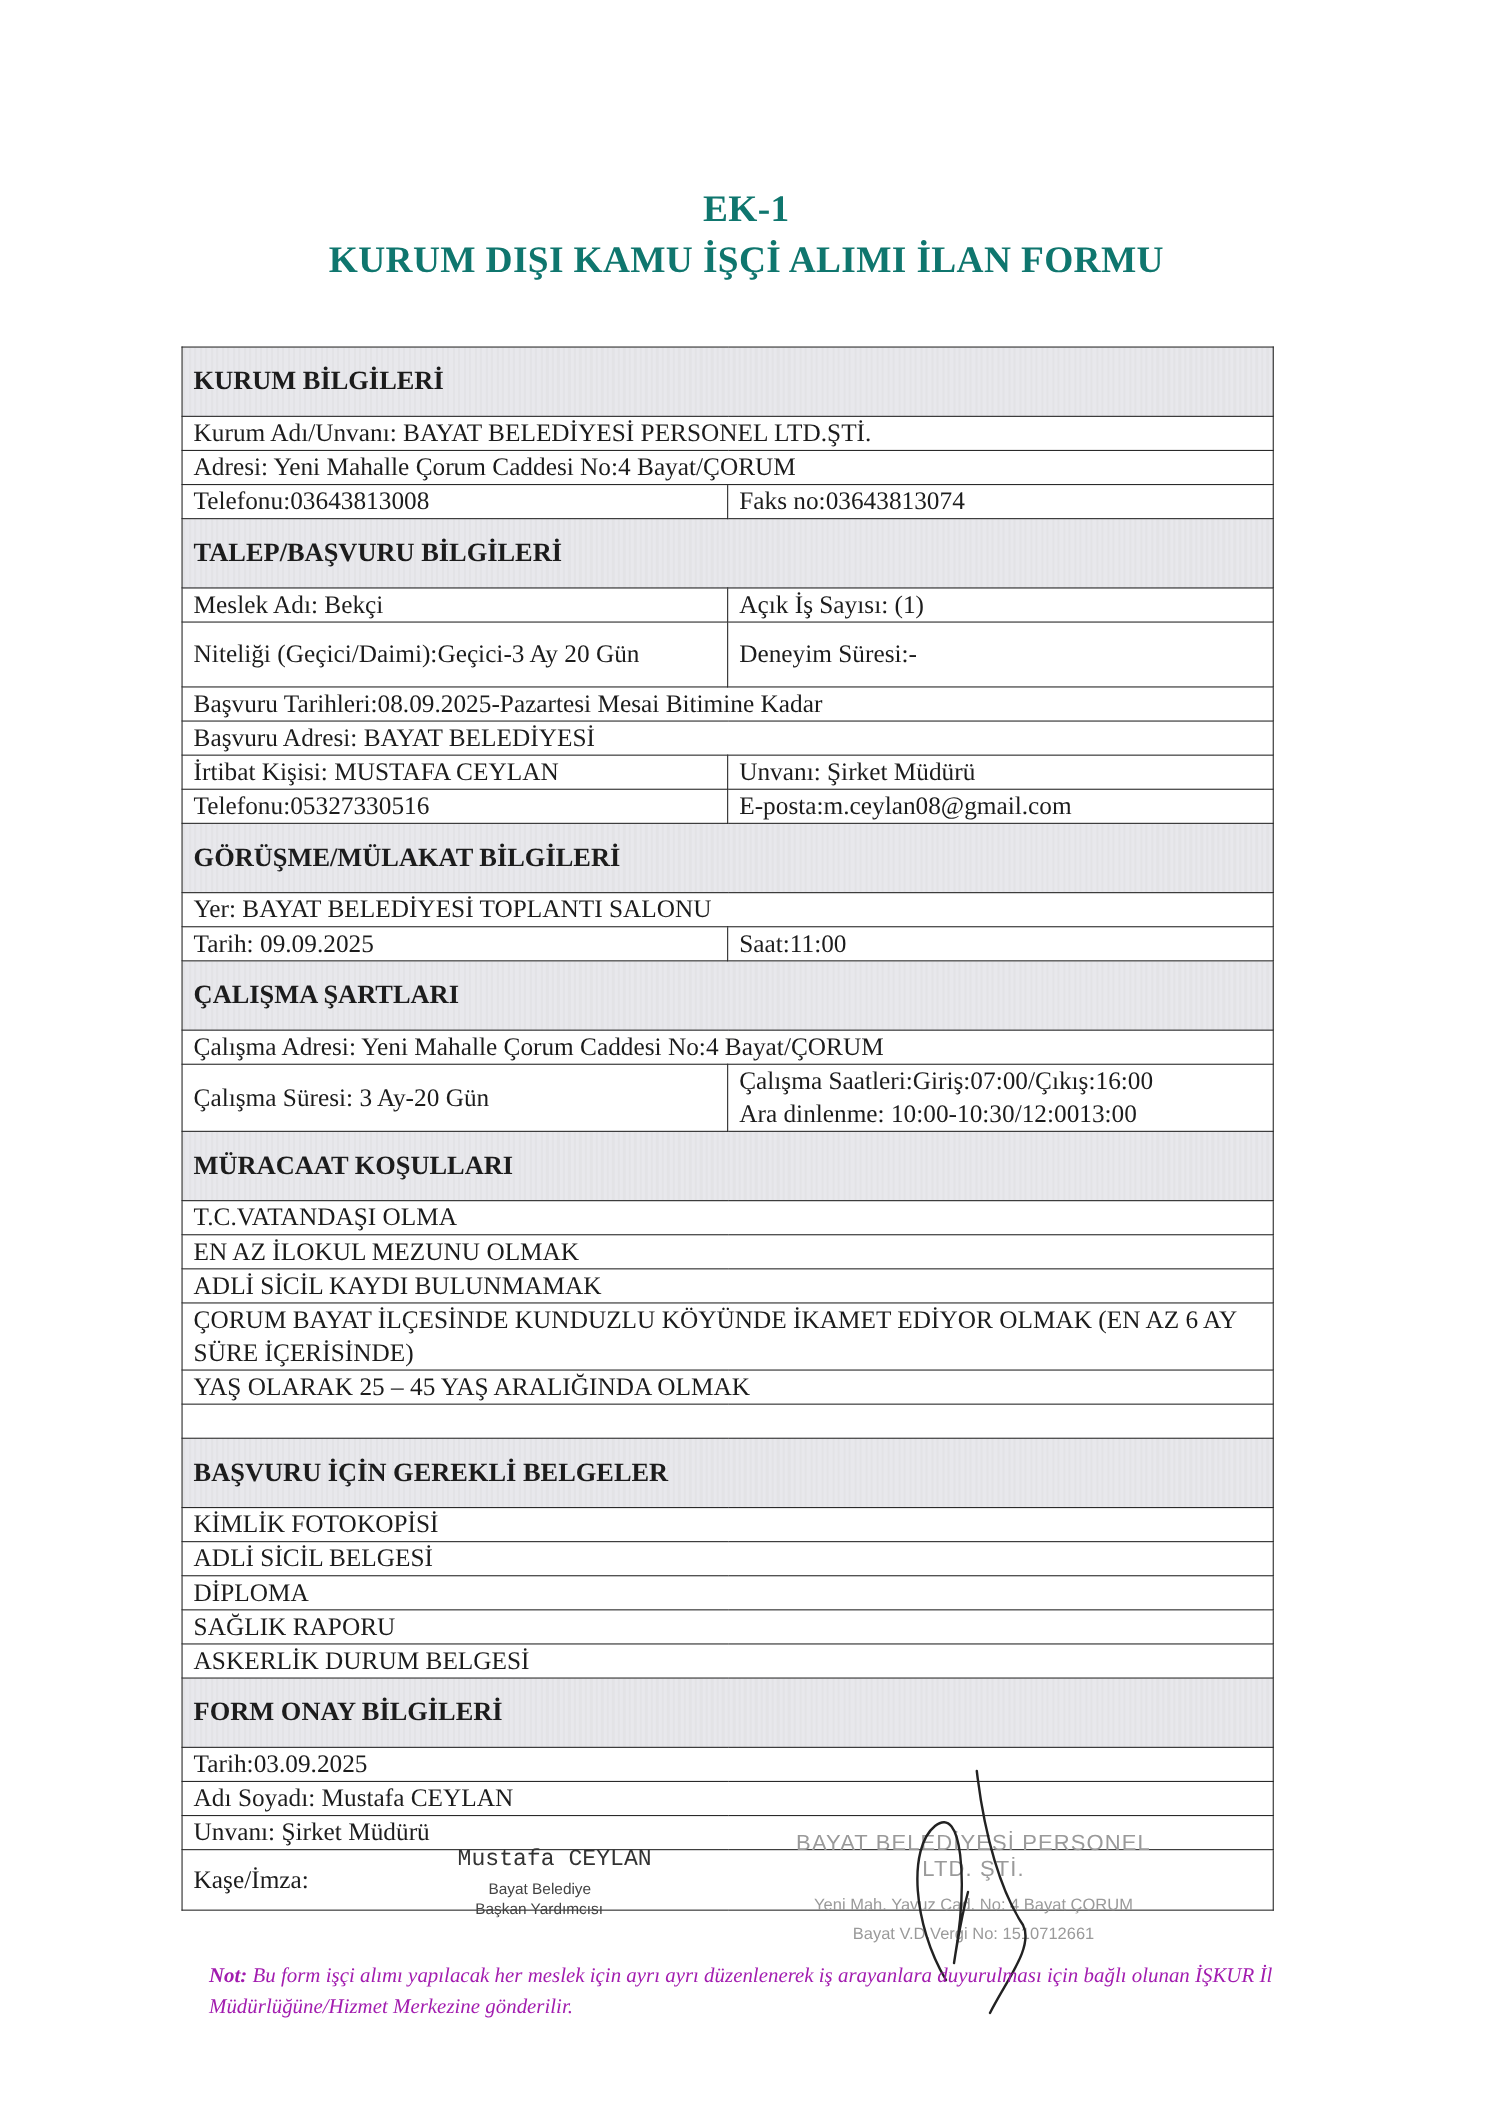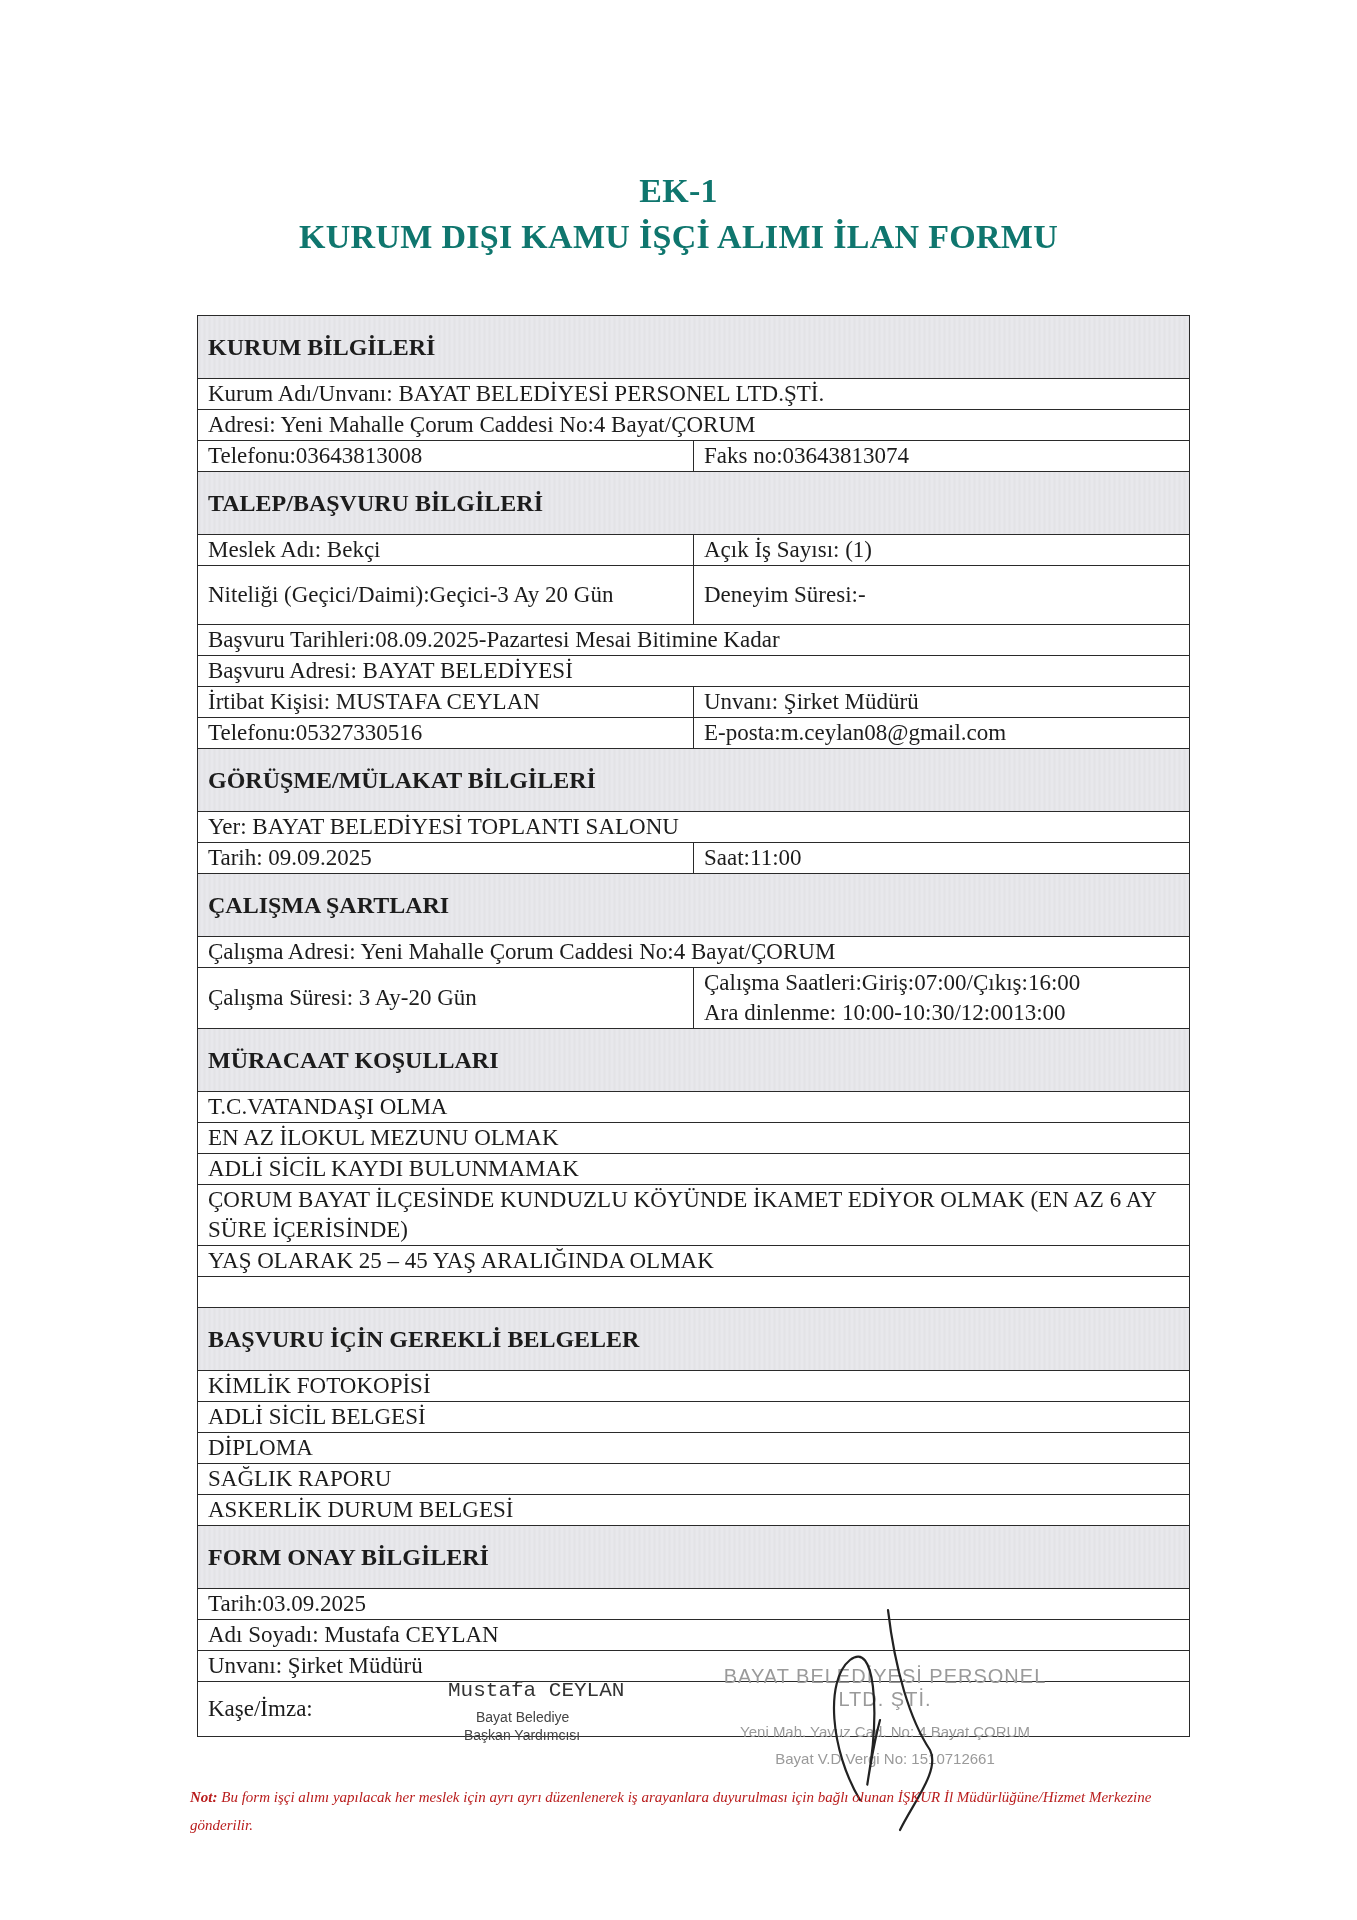--- a/index.html
+++ b/index.html
@@ -1,41 +1,41 @@
 <!DOCTYPE html>
 <html><head>
 <meta charset="utf-8">
 <style>
   html, body { margin: 0; padding: 0; background: #ffffff; }
   body { width: 1357px; height: 1920px; position: relative; overflow: hidden;
          font-family: "Liberation Serif", "DejaVu Serif", serif; color: #1a1a1a; }
   .title-block { position: absolute; left: 0; top: 168px; width: 1357px; text-align: center; }
   .title-line { font-size: 34px; line-height: 46px; font-weight: bold; letter-spacing: 0.3px; color: #0f766e; }
-  .form-table { position: absolute; left: 197px; top: 315px; width: 993px;
+  .form-table { position: absolute; left: 165px; top: 315px; width: 993px;
                 border-collapse: collapse; table-layout: fixed; border-radius: 13px; }
   .form-table td { border: 1.6px solid #2a2a2a; padding: 0 10px; font-size: 23px;
                    line-height: 30px; vertical-align: middle; color: #1c1c1c; }
   .form-table td.col-left { width: 473px; }
   .section-header td { background: #e8e8ec; font-weight: bold; font-size: 24px; height: 62px;
                        background-image: repeating-linear-gradient(90deg, rgba(0,0,0,0.025) 0 2px, transparent 2px 5px); }
   .row-std td { height: 29px; }
   .row-tall td { height: 58px; }
   .row-empty td { height: 30px; }
   .sig-row td { height: 54px; position: relative; }
   .stamp-name { position: absolute; left: 250px; top: -6px; font-family: Liberation Mono, monospace;
                 font-size: 21px; color: #333; }
   .stamp-sub { position: absolute; font-family: "Liberation Sans", sans-serif; font-size: 14px; color: #444; }
   .company-stamp { position: absolute; left: 720px; top: 1665px; width: 330px; text-align: center;
                    font-family: "Liberation Sans", sans-serif; color: #9a9a9a; }
   .company-stamp .l1 { font-size: 20px; letter-spacing: 1px; }
   .company-stamp .l2 { font-size: 15px; margin-top: 12px; }
   .company-stamp .l3 { font-size: 15px; margin-top: 10px; }
   .signature { position: absolute; left: 820px; top: 1600px; width: 140px; height: 240px; }
   .note { position: absolute; left: 190px; top: 1783px; width: 1000px; font-style: italic;
-          font-size: 15px; line-height: 28px; color: #b91c1c; }
+          font-size: 19px; line-height: 28px; color: #a21caf; }
   .note b { font-style: italic; }
 </style>
 </head>
 <body>
 
 <div class="title-block">
   <div class="title-line">EK-1</div>
   <div class="title-line">KURUM DIŞI KAMU İŞÇİ ALIMI İLAN FORMU</div>
 </div>
 

